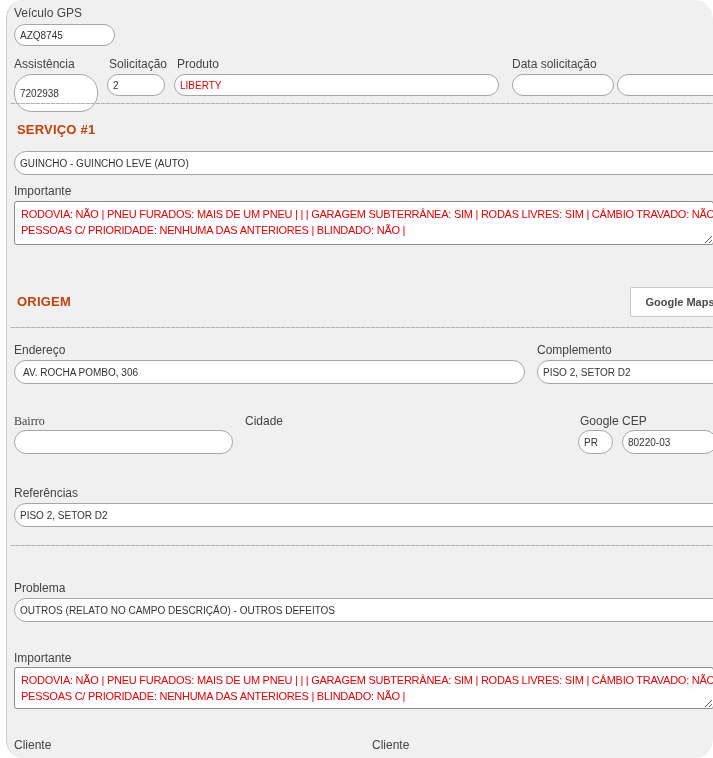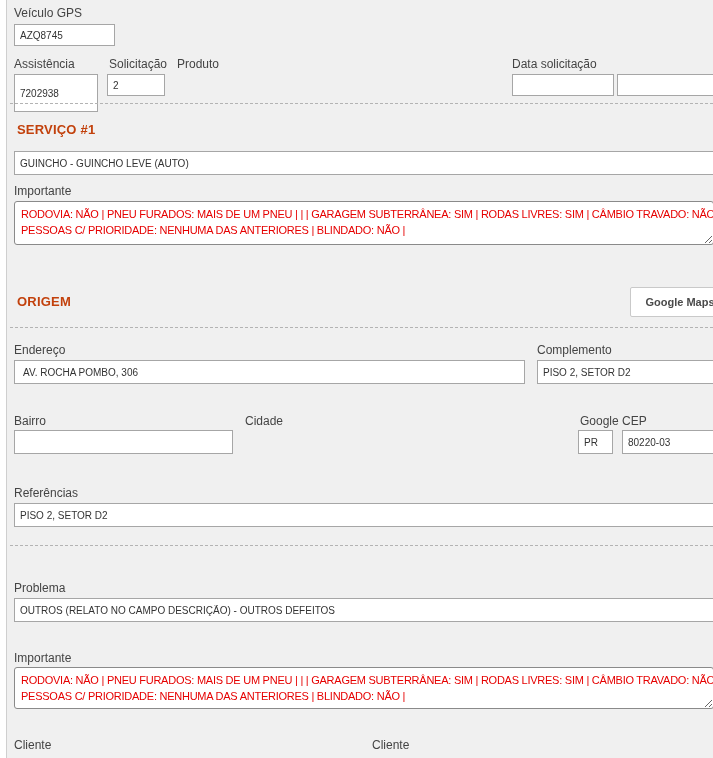--- a/index.html
+++ b/index.html
@@ -1,15 +1,15 @@
 <!DOCTYPE html>
 <html><head>
 <meta charset="utf-8">
 <style>
-  * { box-sizing: border-box; margin: 0; padding: 0; }
+  * { box-sizing: border-box; margin: 0; padding: 0; border-radius: 18px; }
   html, body { background: #ffffff; }
   body { font-family: "Liberation Sans", sans-serif; }
 
   .page {
     position: relative;
     width: 713px;
     height: 758px;
     overflow: hidden;
     background: #ffffff;
   }
@@ -98,20 +98,21 @@
   <span class="lbl" style="left:14px; top:6px;">Veículo GPS</span>
   <input class="txt" style="left: 14px; top: 24px; width: 101px; height: 22px;" value="AZQ8745">
 
   <span class="lbl" style="left:14px; top:57px;">Assistência</span>
   <input class="txt" style="left: 14px; top: 74px; width: 84px; height: 38px;" value="7202938">
 
   <span class="lbl" style="left:109px; top:57px;">Solicitação</span>
   <input class="txt" style="left: 107px; top: 74px; width: 58px; height: 22px;" value="2">
 
   <span class="lbl" style="left:177px; top:57px;">Produto</span>
+  <input class="txt red" style="left: 174px; top: 74px; width: 325px; height: 22px;" value="LIBERTY">
 
   <span class="lbl" style="left:512px; top:57px;">Data solicitação</span>
   <input class="txt" style="left: 512px; top: 74px; width: 102px; height: 22px;" value="">
   <input class="txt" style="left: 617px; top: 74px; width: 110px; height: 22px;" value="">
 
   <div class="sep" style="top:103px;"></div>
 
   <span class="hdg" style="left:17px; top:122px;">SERVIÇO #1</span>
   <input class="txt" style="left: 14px; top: 151px; width: 730px; height: 24px;" value="GUINCHO - GUINCHO LEVE (AUTO)">
 
@@ -123,21 +124,21 @@
   <button class="btn" style="left:630px; top:287px; width:100px; height:30px;">Google Maps</button>
 
   <div class="sep" style="top:327px;"></div>
 
   <span class="lbl" style="left:14px; top:343px;">Endereço</span>
   <input class="txt" style="left: 14px; top: 360px; width: 511px; height: 24px; padding-left: 8px;" value="AV. ROCHA POMBO, 306">
 
   <span class="lbl" style="left:537px; top:343px;">Complemento</span>
   <input class="txt" style="left: 537px; top: 360px; width: 190px; height: 24px;" value="PISO 2, SETOR D2">
 
-  <span class="lbl" style="left:14px; top:414px;">Bairro</span>
+  <span class="lbl" style="left:14px; top:414px;font-family:Liberation Serif, serif;">Bairro</span>
   <input class="txt" style="left: 14px; top: 430px; width: 219px; height: 24px;" value="">
 
   <span class="lbl" style="left:245px; top:414px;">Cidade</span>
 
   <span class="lbl" style="left:580px; top:414px;">Google</span>
   <input class="txt" style="left: 578px; top: 430px; width: 35px; height: 24px;" value="PR">
 
   <span class="lbl" style="left:622px; top:414px;">CEP</span>
   <input class="txt" style="left: 622px; top: 430px; width: 95px; height: 24px;" value="80220-03">
 

